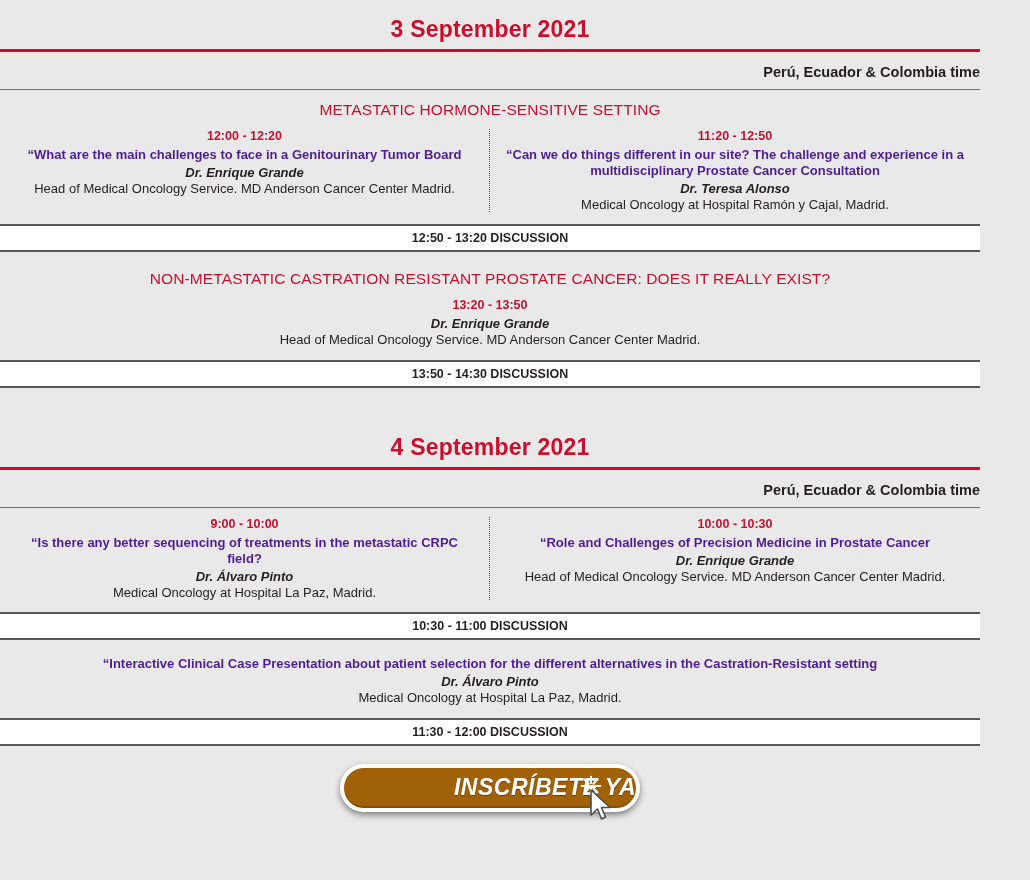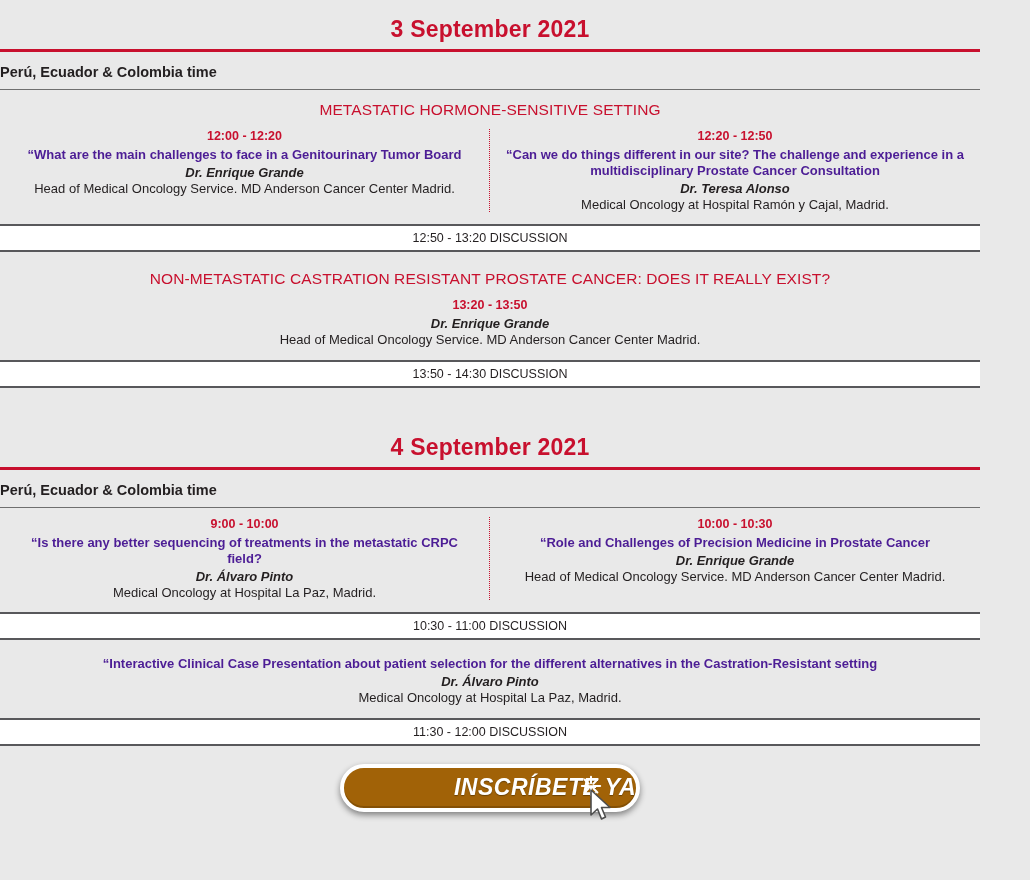--- a/index.html
+++ b/index.html
@@ -33,21 +33,21 @@
     letter-spacing: 0.2px;
     padding: 4px 0 6px 0;
   }
   .day-rule {
     height: 3px;
     background: #c8102e;
     width: 100%;
     margin: 0 0 8px 0;
   }
   .tz {
-    text-align: left;
+    text-align: right;
     font-size: 14.5px;
     font-weight: bold;
     color: #231f20;
     padding: 2px 0 4px 0;
     margin-top: 10px;
   }
   .thin-rule {
     height: 1px;
     background: #6f6f6f;
     width: 100%;
@@ -107,20 +107,21 @@
   .discussion-bar {
     width: 100%;
     background: #ffffff;
     border-top: 2px solid #58585b;
     border-bottom: 2px solid #58585b;
     text-align: center;
     font-size: 12.5px;
     color: #231f20;
     padding: 5px 0 5px 0;
     box-sizing: border-box;
+    font-weight: bold;
   }
   .gap-sm { height: 12px; }
   .gap-md { height: 16px; }
   .gap-xl { height: 42px; }
 
   
   .cta-wrap {
     width: 100%;
     display: flex;
     justify-content: center;
@@ -185,21 +186,21 @@
       <div class="section-head">METASTATIC HORMONE-SENSITIVE SETTING</div>
 
       <div class="two-col">
         <div class="col left-col">
           <div class="time">12:00 - 12:20</div>
           <div class="talk-title">“What are the main challenges to face in a Genitourinary Tumor Board</div>
           <div class="speaker">Dr. Enrique Grande</div>
           <div class="affil">Head of Medical Oncology Service. MD Anderson Cancer Center Madrid.</div>
         </div>
         <div class="col">
-          <div class="time">12:20 - 12:50</div>
+          <div class="time">11:20 - 12:50</div>
           <div class="talk-title">“Can we do things different in our site? The challenge and experience in a  multidisciplinary Prostate Cancer Consultation</div>
           <div class="speaker">Dr. Teresa Alonso</div>
           <div class="affil">Medical Oncology at Hospital Ramón y Cajal, Madrid.</div>
         </div>
       </div>
 
       <div class="gap-sm"></div>
       <div class="discussion-bar">12:50 - 13:20 DISCUSSION</div>
 
       <div class="gap-md"></div>

